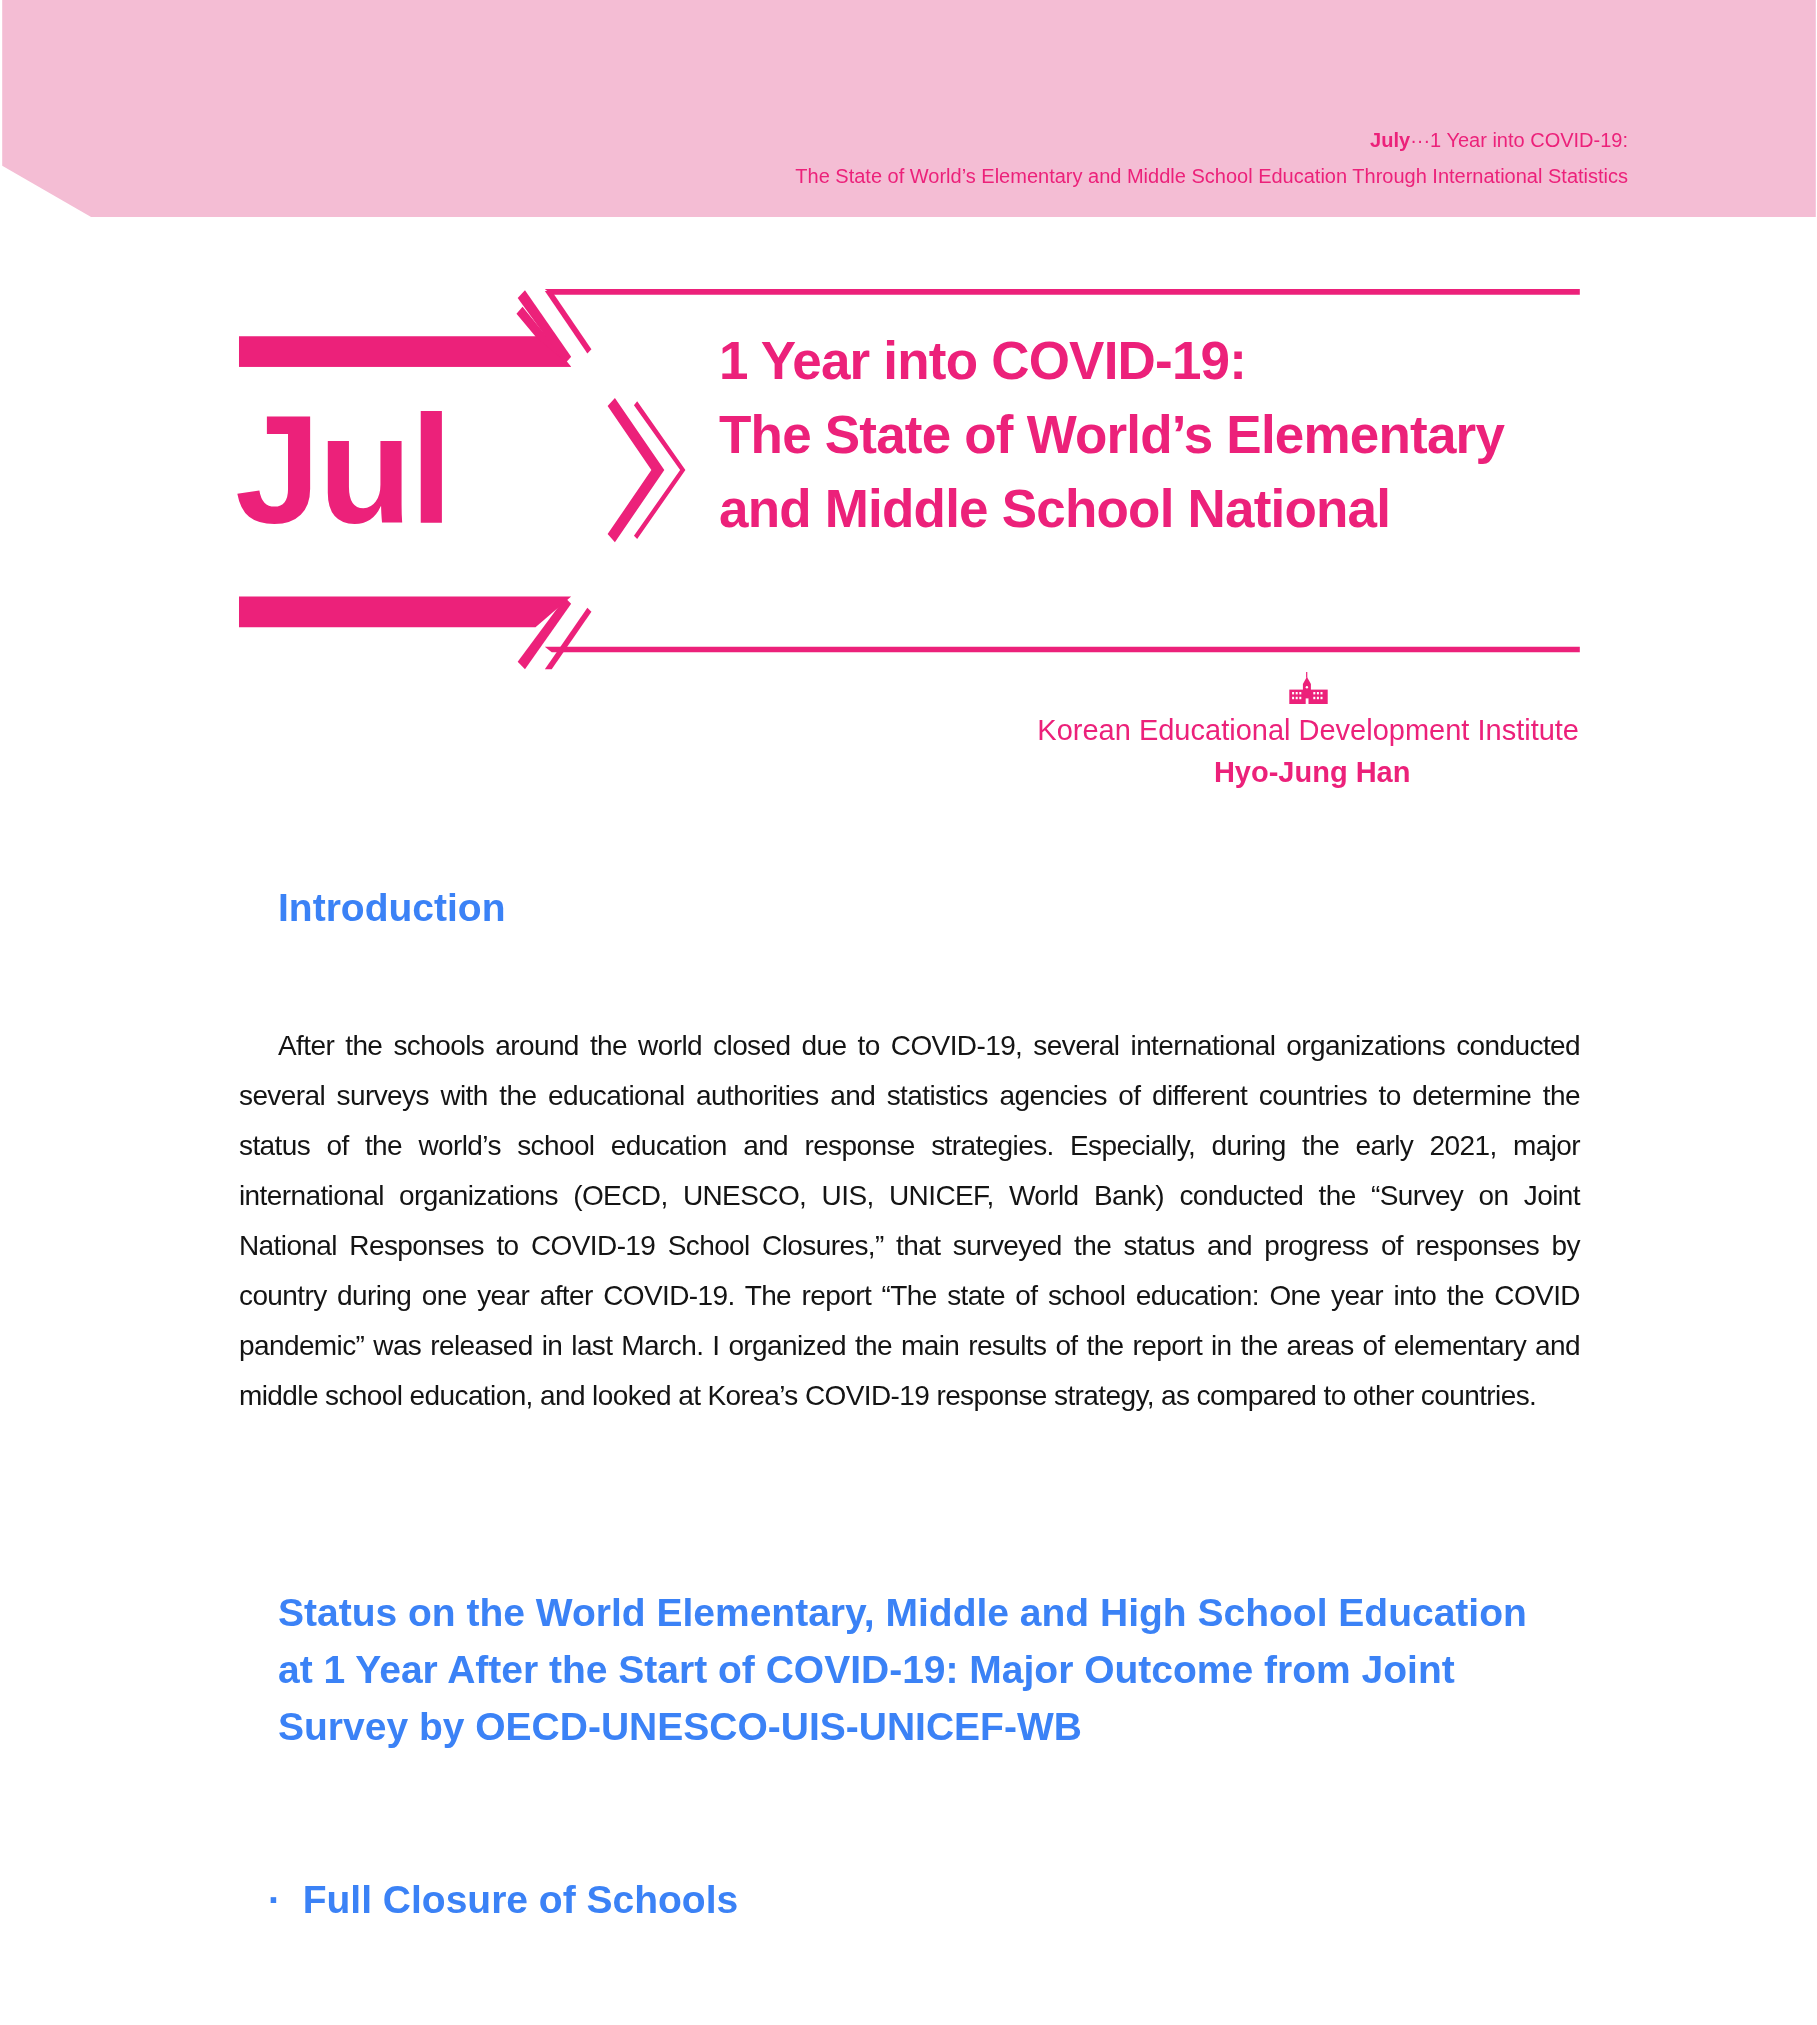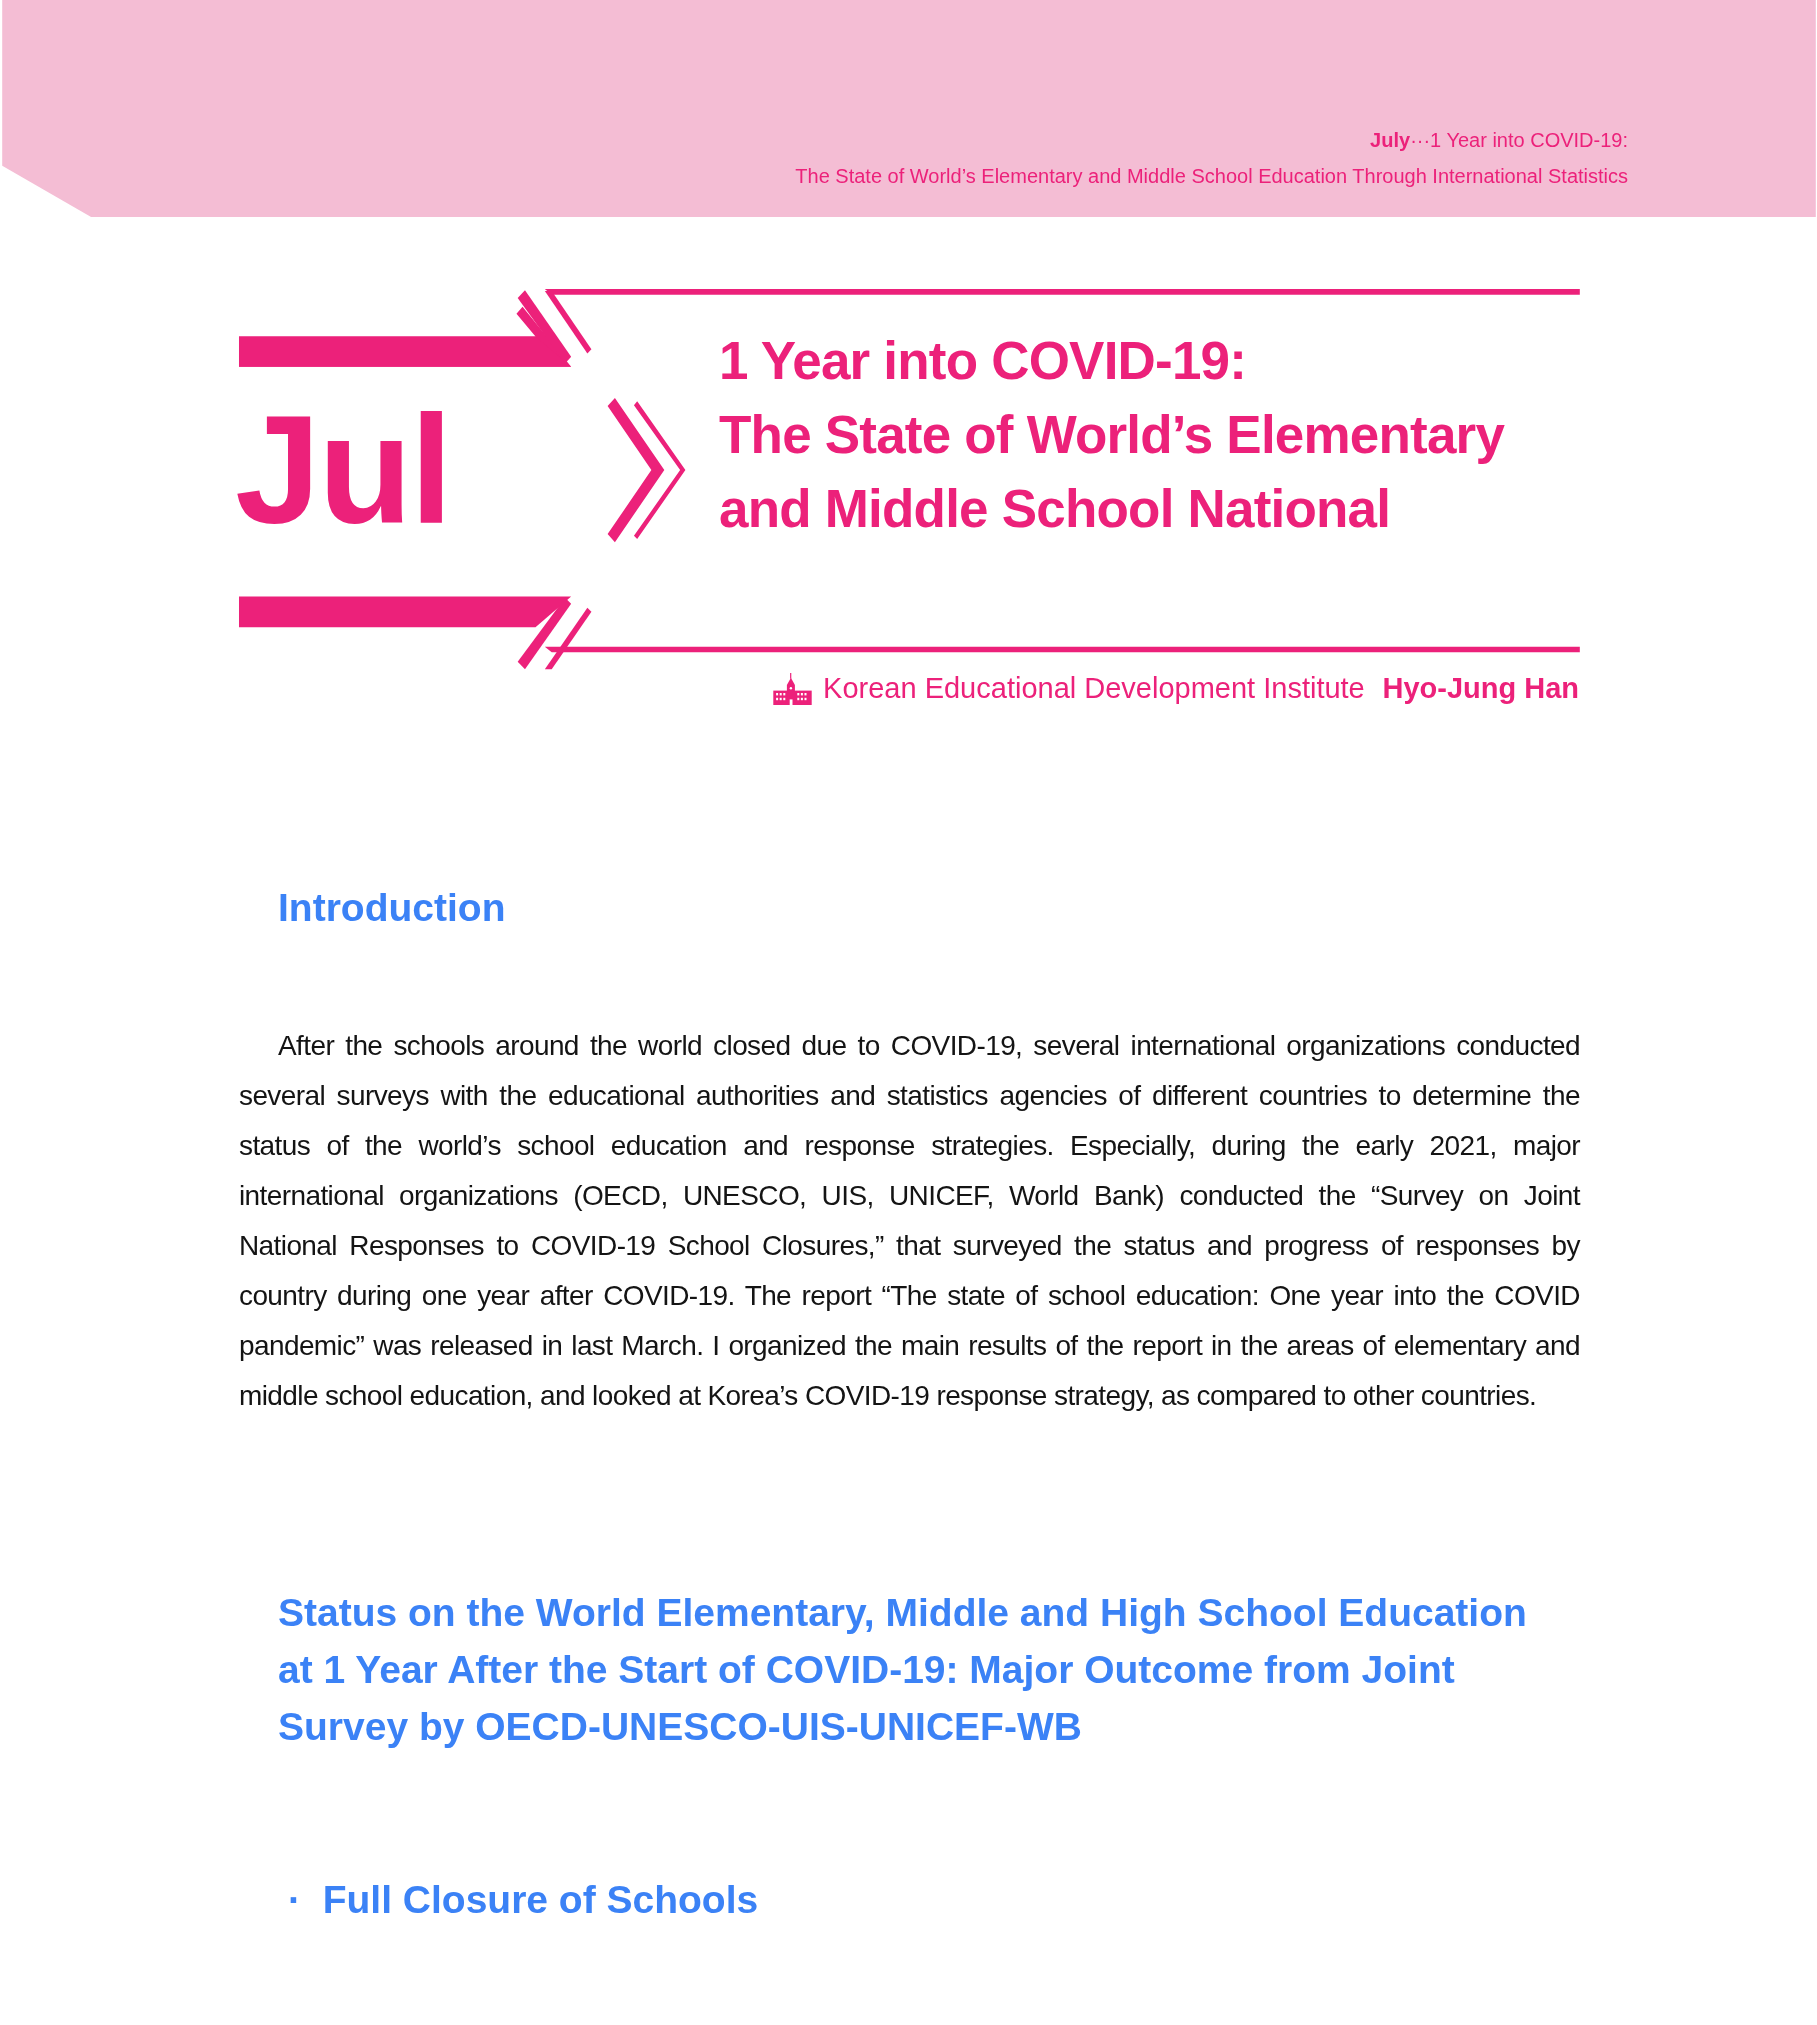--- a/index.html
+++ b/index.html
@@ -8,21 +8,21 @@
   #hdr-band { position:absolute; left:0; top:0; width:1818px; height:217px; }
   .running-head { position:absolute; right:190px; top:122px; text-align:right;
                   font-size:20px; line-height:36px; color:#ec217a; }
   .running-head b { font-weight:bold; }
   #title-art { position:absolute; left:0; top:0; width:1818px; height:689px; }
   .big-month { position:absolute; left:235px; top:389px; font-size:154px; font-weight:bold;
                color:#ec217a; letter-spacing:-2.4px; line-height:162px; }
   .title-block { position:absolute; left:719px; top:324px; width:871px;
                  font-size:53px; font-weight:bold; color:#ec217a; line-height:74px; letter-spacing:-0.8px; }
   .byline { position:absolute; right:239px; top:672px; font-size:29px; color:#ec217a;
-            display:flex; align-items:center; gap:9.7px; }
+            display:flex; align-items:center; gap:9.7px;flex-direction:column; }
   .byline .author { font-weight:bold; margin-left:8px; }
   .h2 { position:absolute; left:278px; font-size:39px; font-weight:bold; color:#3b82f6; line-height:57px; }
   .para { position:absolute; left:239px; width:1341px; font-size:28px; line-height:50px;
           text-align:justify; text-indent:39px; color:#141414; letter-spacing:-0.6px; }
 </style>
 </head>
 <body>
 
 <svg id="hdr-band" viewBox="0 0 4488 537">
   <polygon points="0,0 4488,0 4488,537 220,537 0,410" fill="#f4bdd4"></polygon>
@@ -93,17 +93,17 @@
 
 <div class="h2" style="top:879px;">Introduction</div>
 <p class="para" style="top:1021px; margin:0;">After the schools around the world closed due to COVID-19, several international organizations conducted several surveys with the educational authorities and statistics agencies of different countries to determine the status of the world’s school education and response strategies. Especially, during the early 2021, major international organizations (OECD, UNESCO, UIS, UNICEF, World Bank) conducted the “Survey on Joint National Responses to COVID-19 School Closures,” that surveyed the status and progress of responses by country during one year after COVID-19. The report “The state of school education: One year into the COVID pandemic” was released in last March. I organized the main results of the report in the areas of elementary and middle school education, and looked at Korea’s COVID-19 response strategy, as compared to other countries.</p>
 
 <div class="h2" style="top:1584px;">
   <div>Status on the World Elementary, Middle and High School Education</div>
   <div>at 1 Year After the Start of COVID-19: Major Outcome from Joint</div>
   <div>Survey by OECD-UNESCO-UIS-UNICEF-WB</div>
 </div>
 
-<div class="h2" style="top:1871px; left:288px;">
+<div class="h2" style="top:1871px; left:268px;">
   <span>·</span>&nbsp;&nbsp;<span>Full Closure of Schools</span>
 </div>
 <p class="para" style="top:2023px; margin:0;">The [Diagram 1] below shows the number of instruction days where schools were fully closed in 2020 by country. “Full closure”is closing of educational institutions for all or most of the students according to the government guidelines, and depending on the circumstances of different countries, some may</p>
 
 
 </body></html>

